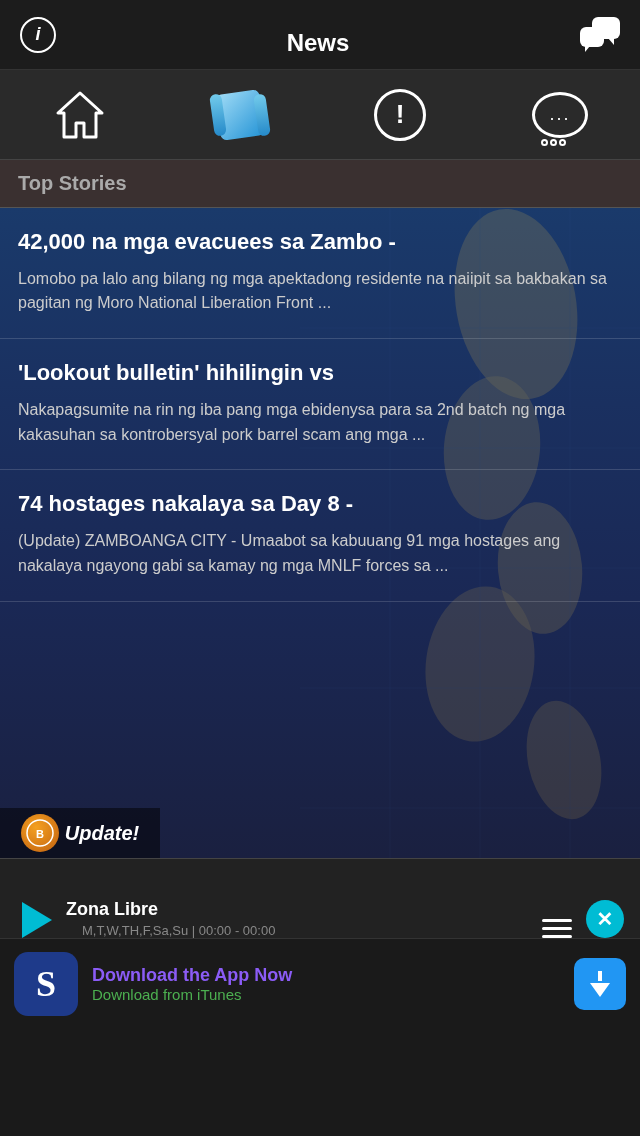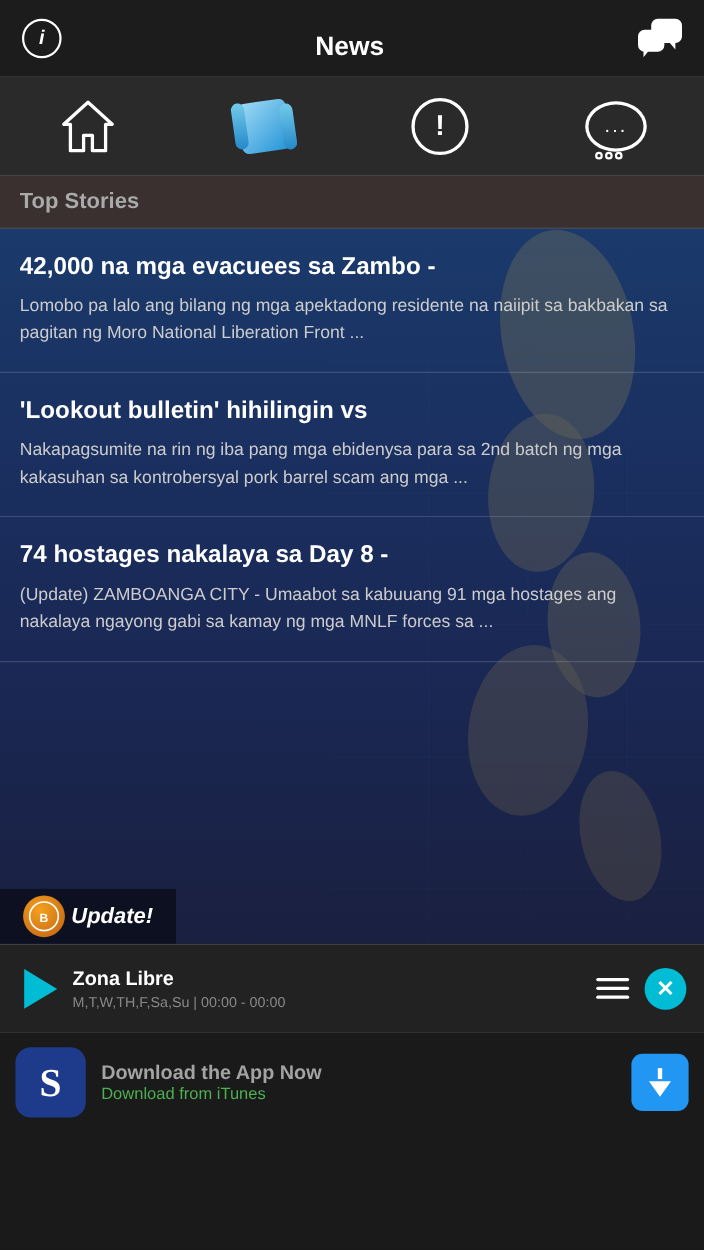--- a/index.html
+++ b/index.html
@@ -231,21 +231,21 @@
       font-weight: bold;
       color: #fff;
       font-style: italic;
     }
 
     
     .player-bar {
       background: #222;
       height: 80px;
       display: flex;
-      align-items: center;
+      align-items: flex-end;
       padding: 0 16px;
       gap: 14px;
       border-top: 1px solid #444;
     }
     .play-btn {
       width: 0;
       height: 0;
       border-top: 18px solid transparent;
       border-bottom: 18px solid transparent;
       border-left: 30px solid #00bcd4;
@@ -257,20 +257,21 @@
     }
     .player-title {
       font-size: 18px;
       font-weight: bold;
       color: #fff;
     }
     .player-schedule {
       font-size: 13px;
       color: #888;
       margin-top: 3px;
+      margin-left: 16px;
     }
     .menu-icon {
       display: flex;
       flex-direction: column;
       gap: 5px;
       cursor: pointer;
     }
     .menu-line {
       width: 30px;
       height: 3px;
@@ -317,21 +318,21 @@
       font-weight: bold;
       color: #fff;
       font-family: serif;
     }
     .download-text {
       flex: 1;
     }
     .download-main {
       font-size: 18px;
       font-weight: bold;
-      color: #a3a3a3;
+      color: #8b5cf6;
     }
     .download-sub {
       font-size: 15px;
       color: #4caf50;
       margin-top: 0;
     }
     .download-btn {
       width: 52px;
       height: 52px;
       background: #2196f3;

